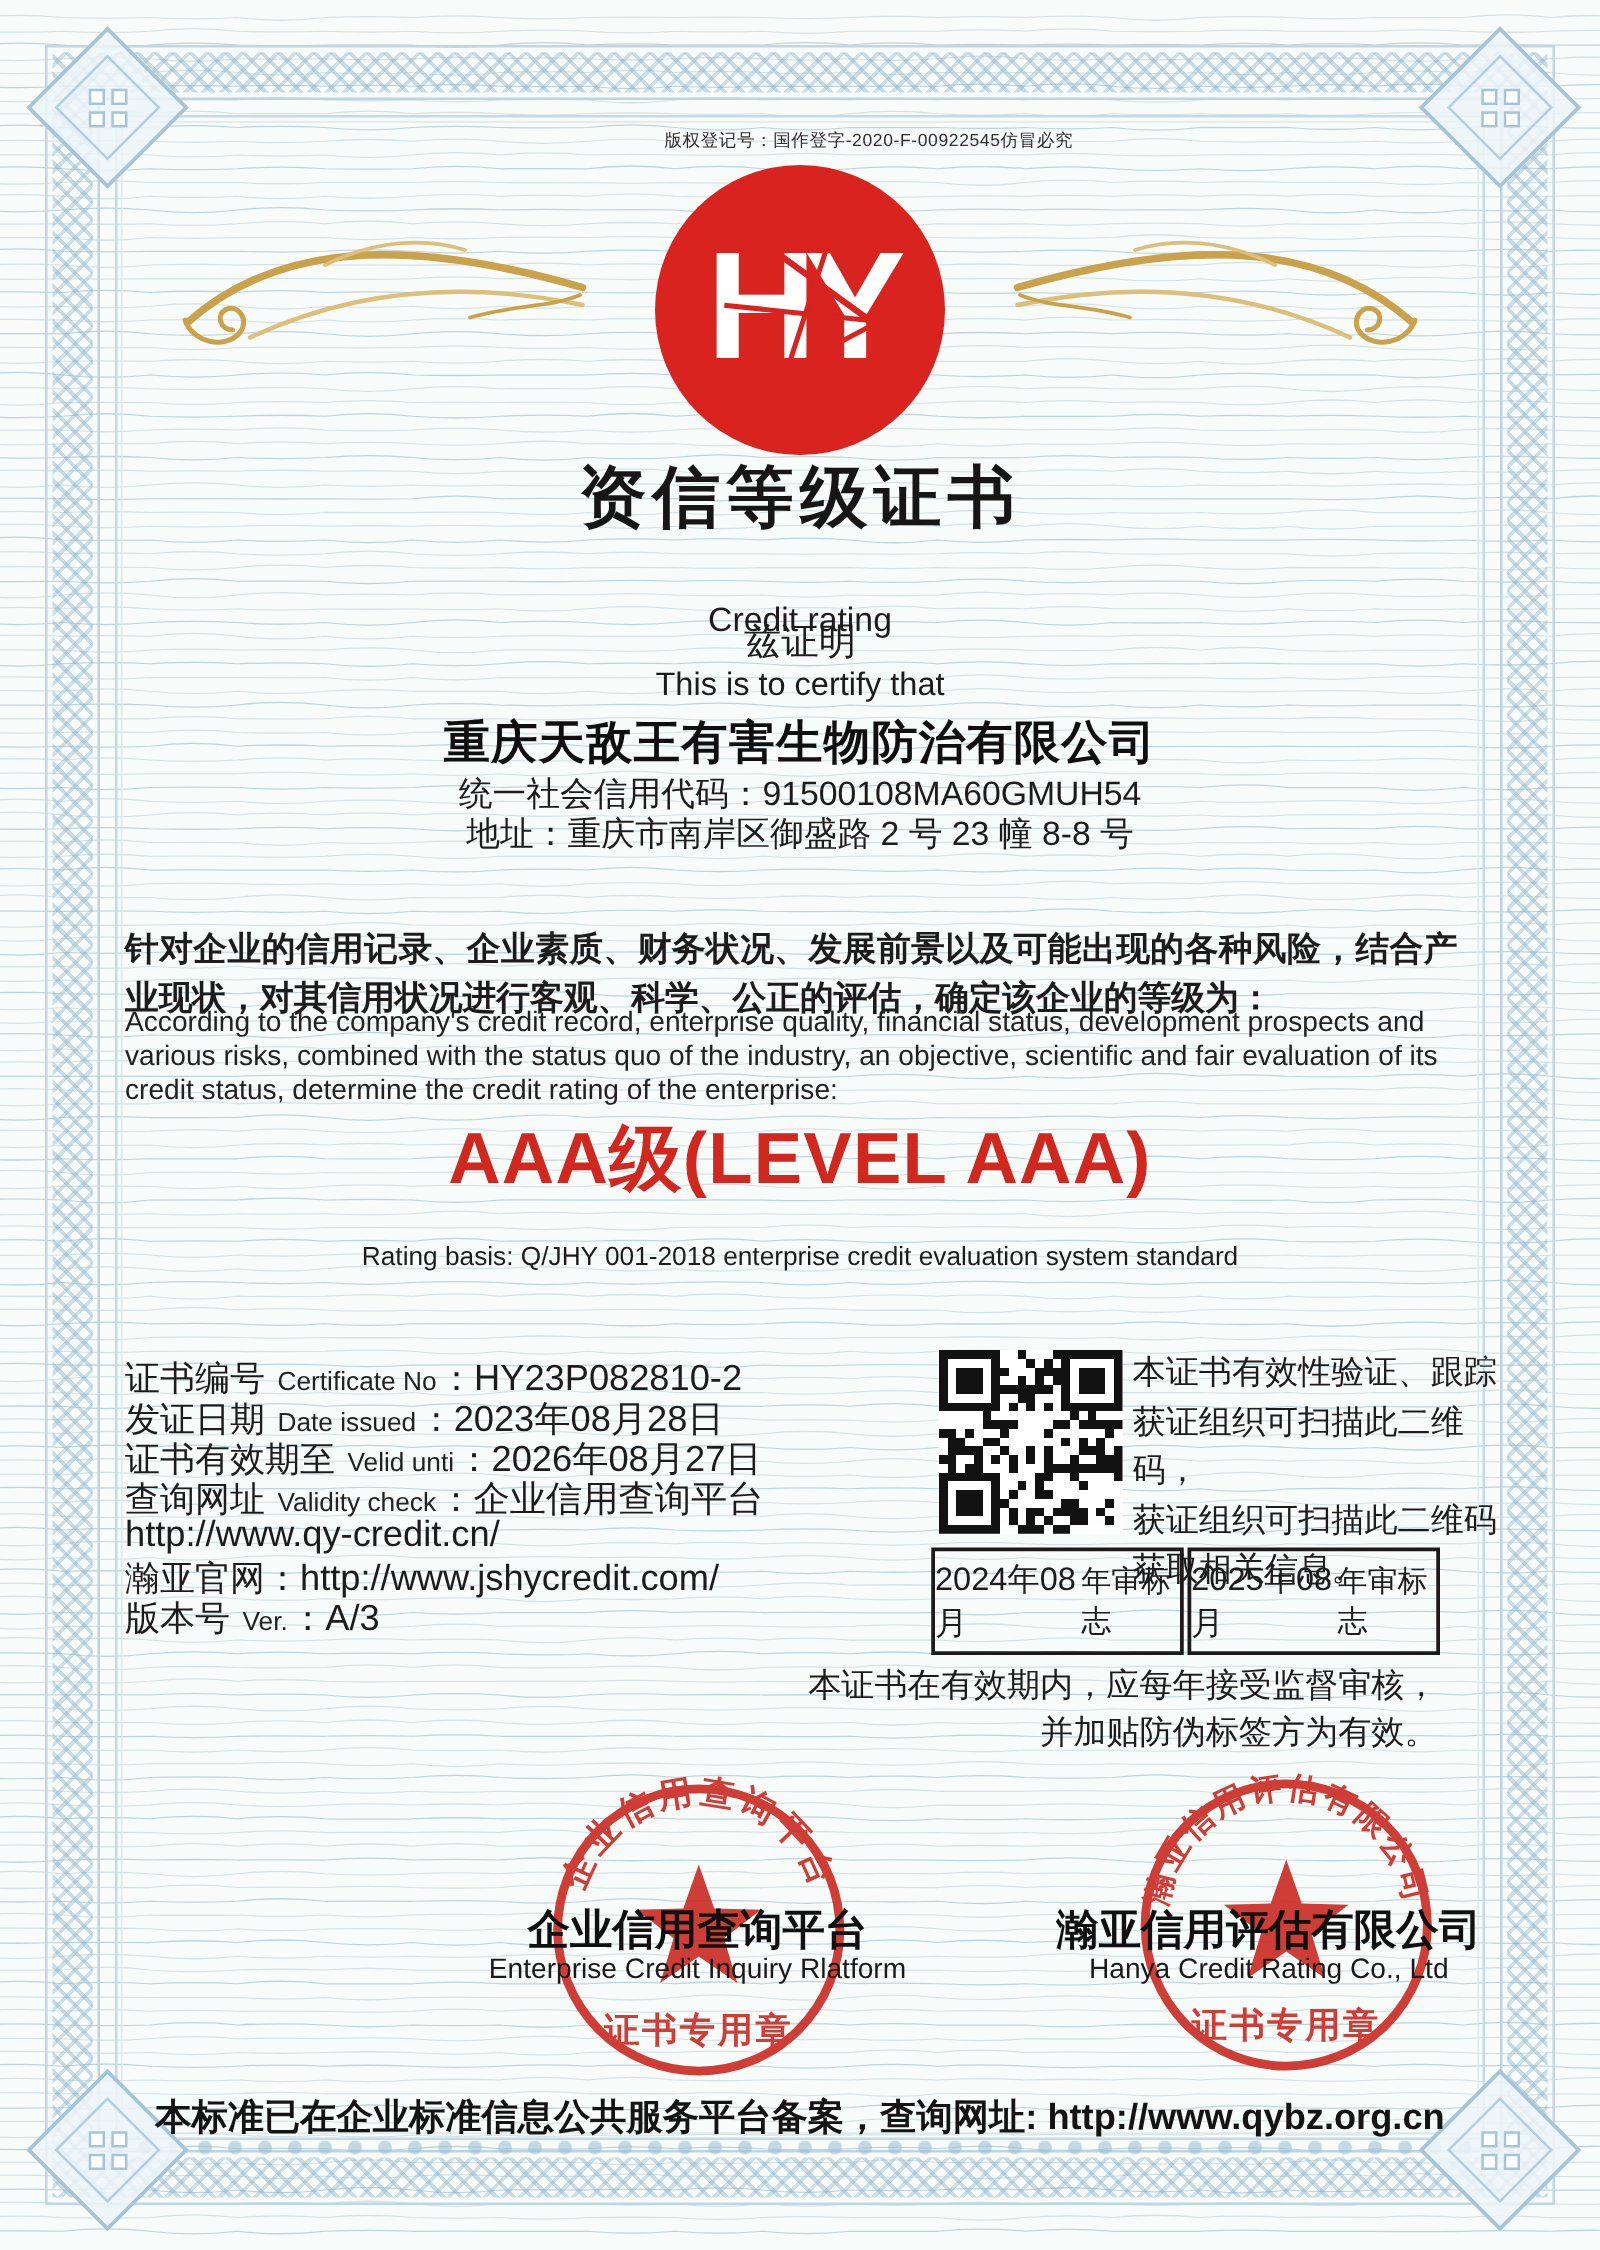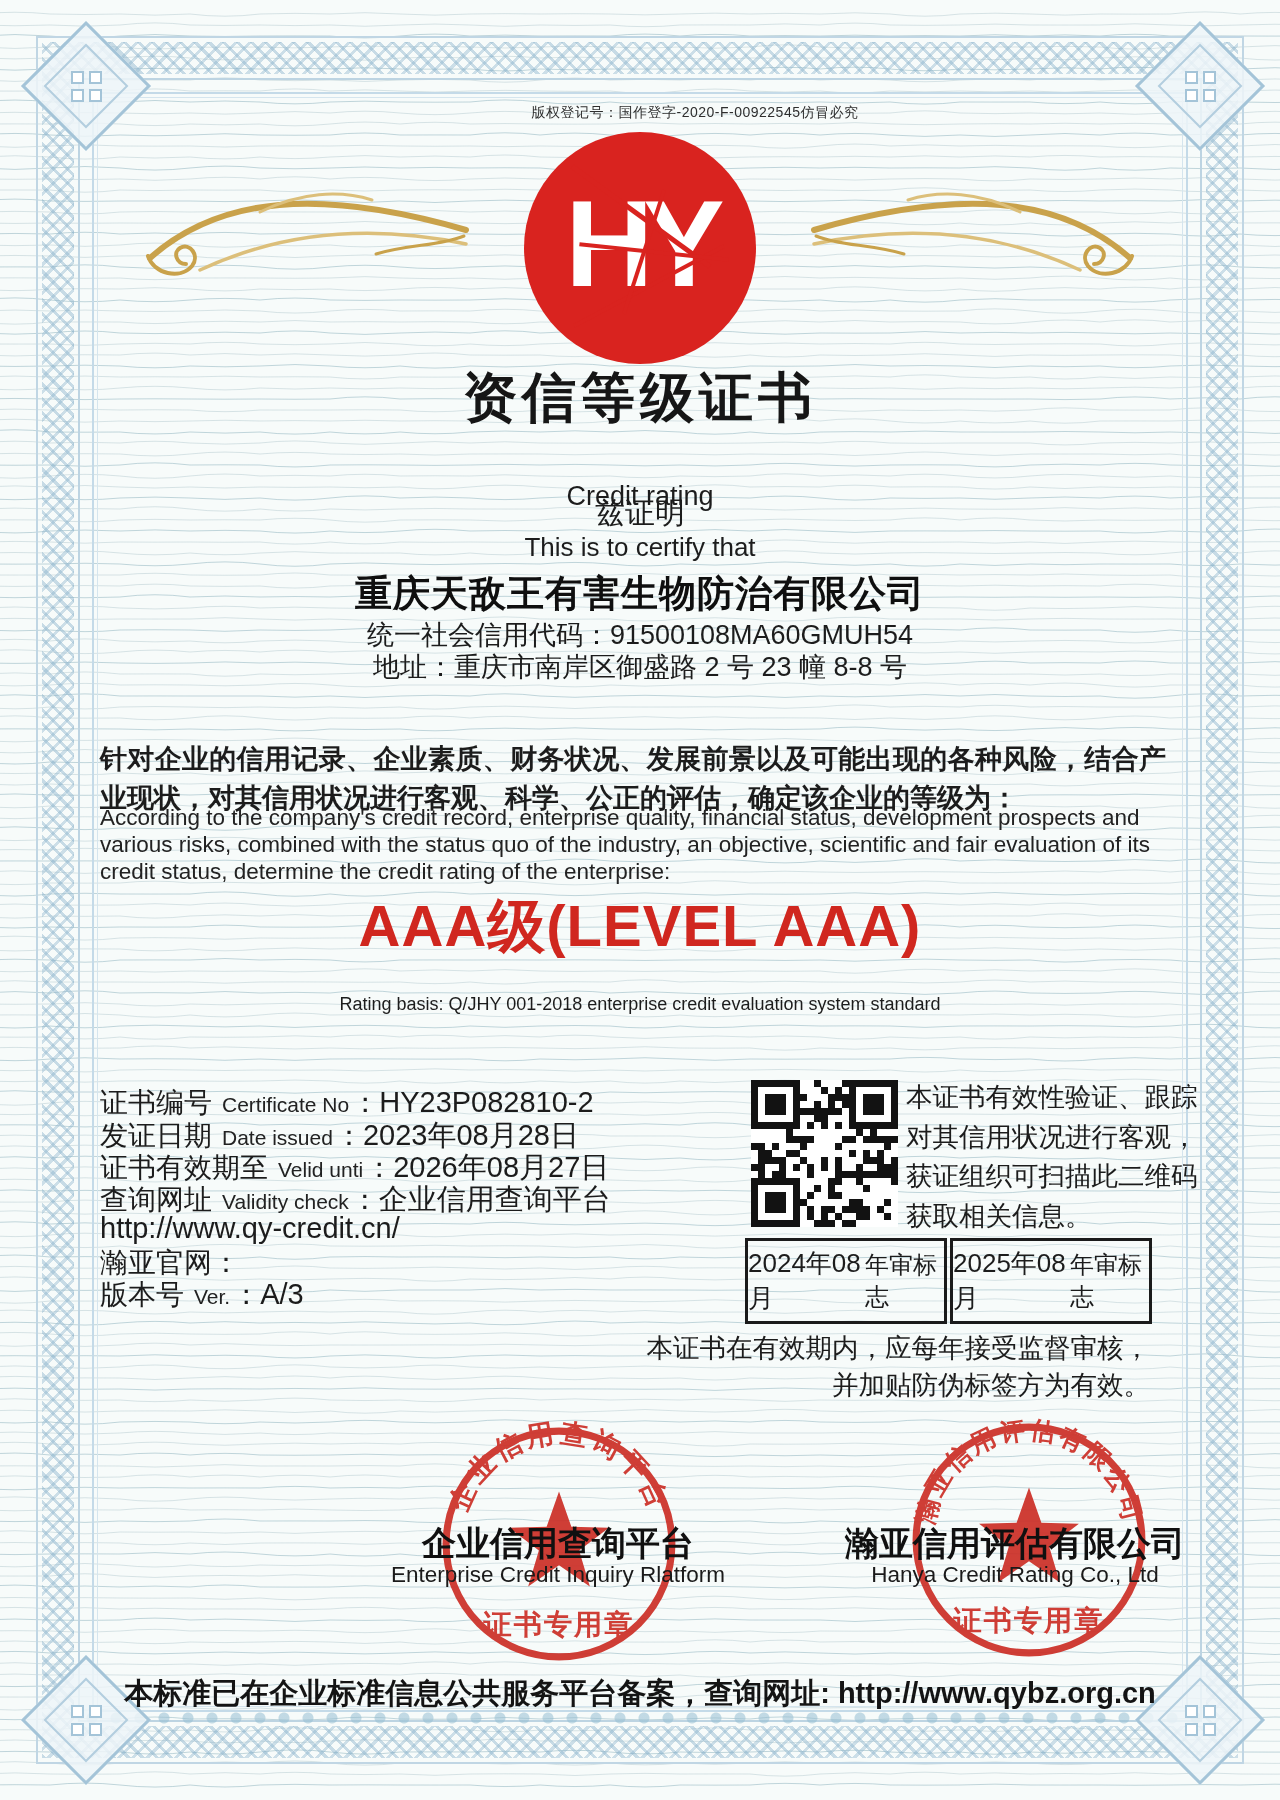--- a/index.html
+++ b/index.html
@@ -45,21 +45,21 @@
   #title-en{top:445px;font-size:27px;font-weight:500;margin-top:36px;}
   #certify-zh{top:493px;font-size:30px;font-weight:500;}
   #certify-en{top:532px;font-size:26px;}
   #company{top:569px;font-size:37px;font-weight:800;color:#0f0f0f;letter-spacing:1px;}
   #credit-code{top:617px;font-size:27px;font-weight:500;}
   #address{top:649px;font-size:27px;font-weight:500;}
   #eval-zh{left:100px;top:740px;width:1066px;font-size:27px;line-height:39px;font-weight:600;text-align:justify;}
   #eval-en{left:100px;top:804px;width:1092px;font-size:22.5px;line-height:27px;font-weight:400;color:#222;}
   #rating{top:888px;font-size:58px;font-weight:800;letter-spacing:1px;}
   #basis-zh{top:966px;font-size:24px;font-weight:500;}
-  #basis-en{top:994px;font-size:18px;}
+  #basis-en{top:994px;font-size:21px;}
   #details{left:100px;top:1084px;font-weight:500;}
   .d-line{display:flex;align-items:baseline;height:32px;}
   .d-zh{font-size:28px;} .d-en{font-size:21px;margin:0 2px 0 10px;color:#222;}
   .d-sep{font-size:28px;} .d-val{font-size:29px;}
   #qr{left:751px;top:1080px;width:147px;height:147px;background:#ffffff;}
   #qr svg{display:block;width:147px;height:147px;}
   #qr-note{left:906px;top:1078px;width:300px;font-size:26.5px;line-height:39.5px;font-weight:500;}
   .audit-box{position:absolute;z-index:2;width:196px;height:80px;border:3px solid #1b1b1b;
     display:flex;flex-direction:row;align-items:center;justify-content:space-between;gap:3px;}
   #audit-box-1{left:745px;top:1238px;} #audit-box-2{left:950px;top:1238px;}
@@ -354,20 +354,21 @@
       <span class="d-en">Validity check</span>
       <span class="d-sep">：</span>
       <span class="d-val">企业信用查询平台</span>
     </div>
     <div class="d-line">
       <span class="d-val">http://www.qy-credit.cn/</span>
     </div>
     <div class="d-line">
       <span class="d-zh">瀚亚官网</span>
       <span class="d-sep">：</span>
+      <span class="d-val">http://www.jshycredit.com/</span>
     </div>
     <div class="d-line">
       <span class="d-zh">版本号</span>
       <span class="d-en">Ver.</span>
       <span class="d-sep">：</span>
       <span class="d-val">A/3</span>
     </div>
   </div>
 
   <div class="el" id="qr">
@@ -585,21 +586,21 @@
         <rect x="6" y="20" width="1" height="1" fill="#121212"></rect>
         <rect x="9" y="20" width="1" height="1" fill="#121212"></rect>
         <rect x="10" y="20" width="1" height="1" fill="#121212"></rect>
         <rect x="11" y="20" width="1" height="1" fill="#121212"></rect>
         <rect x="13" y="20" width="1" height="1" fill="#121212"></rect>
         <rect x="14" y="20" width="1" height="1" fill="#121212"></rect>
       </svg>
   </div>
   <div class="el" id="qr-note">
     <div>本证书有效性验证、跟踪</div>
-    <div>对其信用状况进行客观，</div>
+    <div>获证组织可扫描此二维码，</div>
     <div>获证组织可扫描此二维码</div>
     <div>获取相关信息。</div>
   </div>
 
   <div class="audit-box" id="audit-box-1">
     <div class="audit-period">2024年08月</div>
     <div class="audit-label">年审标志</div>
   </div>
   <div class="audit-box" id="audit-box-2">
     <div class="audit-period">2025年08月</div>

